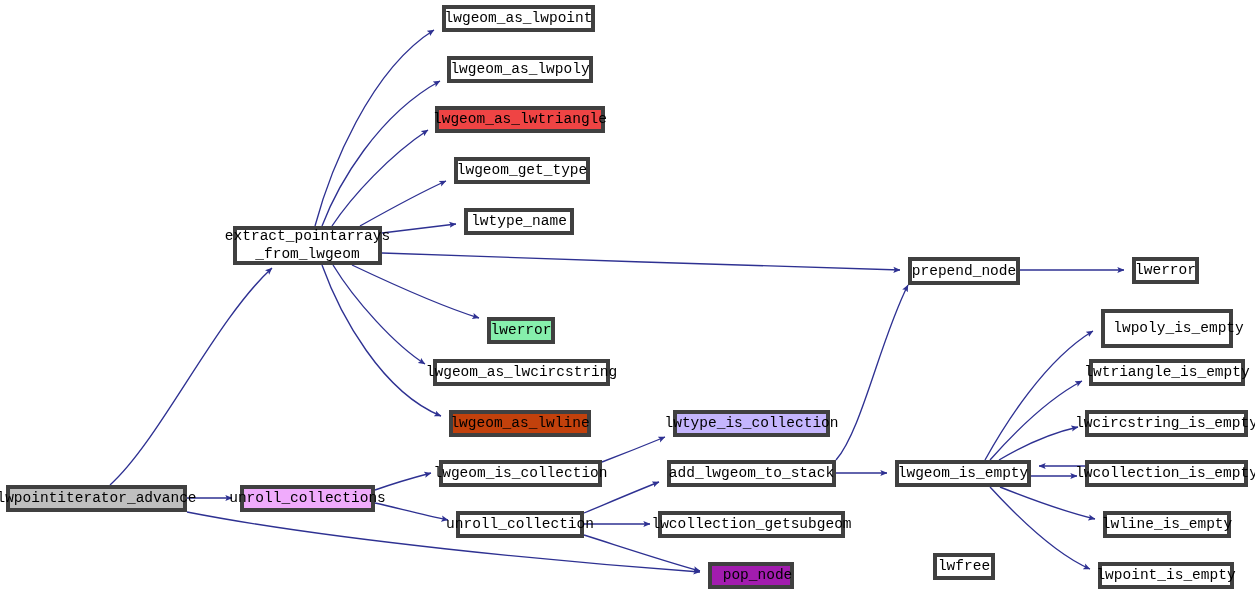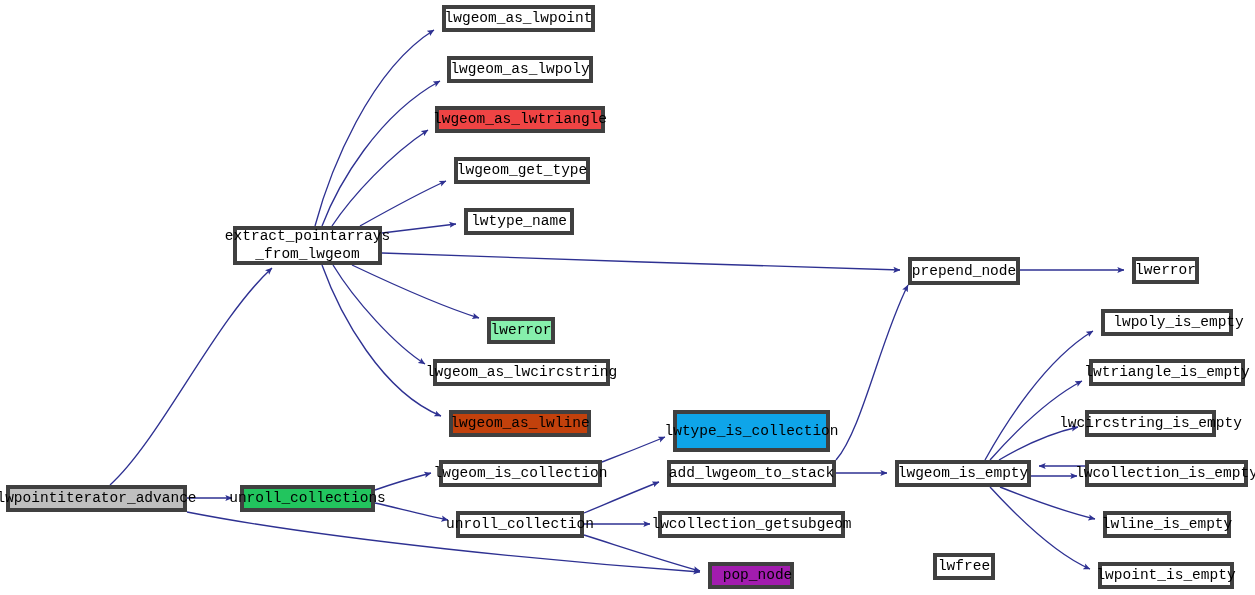--- a/index.html
+++ b/index.html
@@ -72,40 +72,40 @@
         <path d="M 1085,466 L 1039,466" stroke="#2e3192" marker-end="url(#arrow)"></path>
         <path d="M 1000,487 C 1025,497 1062,511 1095,519" stroke="#2e3192" marker-end="url(#arrow)"></path>
         <path d="M 990,487 C 1013,512 1053,553 1090,569" stroke="#2e3192" marker-end="url(#arrow)"></path>
       </g>
   </svg>
 
   <div id="node-layer">
       <div class="node highlight" style="left: 6px; top: 485px; width: 181px; height: 27px; border-color: rgb(64, 64, 64);">lwpointiterator_advance</div>
       <div class="node two-line" style="left: 233px; top: 226px; width: 149px; height: 39px; border-color: rgb(64, 64, 64); background: rgb(255, 255, 255);">extract_pointarrays
 _from_lwgeom</div>
-      <div class="node" style="left: 240px; top: 485px; width: 135px; height: 27px; border-color: rgb(64, 64, 64); background: #22c55e;">unroll_collections</div>
+      <div class="node" style="left: 240px; top: 485px; width: 135px; height: 27px; border-color: rgb(64, 64, 64); background: #f0abfc;">unroll_collections</div>
       <div class="node" style="left: 442px; top: 5px; width: 153px; height: 27px; border-color: rgb(64, 64, 64); background: rgb(255, 255, 255);">lwgeom_as_lwpoint</div>
       <div class="node" style="left: 447px; top: 56px; width: 146px; height: 27px; border-color: rgb(64, 64, 64); background: rgb(255, 255, 255);">lwgeom_as_lwpoly</div>
       <div class="node" style="left: 435px; top: 106px; width: 170px; height: 27px; border-color: rgb(64, 64, 64); background: #ef4444;">lwgeom_as_lwtriangle</div>
       <div class="node" style="left: 454px; top: 157px; width: 136px; height: 27px; border-color: rgb(64, 64, 64); background: rgb(255, 255, 255);">lwgeom_get_type</div>
       <div class="node" style="left: 464px; top: 208px; width: 110px; height: 27px; border-color: rgb(64, 64, 64); background: rgb(255, 255, 255); text-align: center;">lwtype_name</div>
       <div class="node" style="left: 487px; top: 317px; width: 68px; height: 27px; border-color: rgb(64, 64, 64); background: #86efac;">lwerror</div>
       <div class="node" style="left: 433px; top: 359px; width: 177px; height: 27px; border-color: rgb(64, 64, 64); background: rgb(255, 255, 255);">lwgeom_as_lwcircstring</div>
       <div class="node" style="left: 449px; top: 410px; width: 142px; height: 27px; border-color: rgb(64, 64, 64); background: #c2410c;">lwgeom_as_lwline</div>
-      <div class="node" style="left: 673px; top: 410px; width: 157px; height: 42px; border-color: rgb(64, 64, 64); background: #0ea5e9;">lwtype_is_collection</div>
+      <div class="node" style="left: 673px; top: 410px; width: 157px; height: 27px; border-color: rgb(64, 64, 64); background: #c4b5fd;">lwtype_is_collection</div>
       <div class="node" style="left: 439px; top: 460px; width: 163px; height: 27px; border-color: rgb(64, 64, 64); background: rgb(255, 255, 255);">lwgeom_is_collection</div>
       <div class="node" style="left: 667px; top: 460px; width: 169px; height: 27px; border-color: rgb(64, 64, 64); background: rgb(255, 255, 255);">add_lwgeom_to_stack</div>
       <div class="node" style="left: 456px; top: 511px; width: 128px; height: 27px; border-color: rgb(64, 64, 64); background: rgb(255, 255, 255);">unroll_collection</div>
       <div class="node" style="left: 658px; top: 511px; width: 187px; height: 27px; border-color: rgb(64, 64, 64); background: rgb(255, 255, 255);">lwcollection_getsubgeom</div>
       <div class="node" style="left: 708px; top: 562px; width: 86px; height: 27px; border-color: rgb(64, 64, 64); background: #a21caf; padding-left: 13px;">pop_node</div>
       <div class="node" style="left: 933px; top: 553px; width: 62px; height: 27px; border-color: rgb(64, 64, 64); background: rgb(255, 255, 255);">lwfree</div>
       <div class="node" style="left: 908px; top: 257px; width: 112px; height: 28px; border-color: rgb(64, 64, 64); background: rgb(255, 255, 255);">prepend_node</div>
       <div class="node" style="left: 1132px; top: 257px; width: 67px; height: 27px; border-color: rgb(64, 64, 64); background: rgb(255, 255, 255);">lwerror</div>
       <div class="node" style="left: 895px; top: 460px; width: 136px; height: 27px; border-color: rgb(64, 64, 64); background: rgb(255, 255, 255);">lwgeom_is_empty</div>
-      <div class="node" style="left: 1101px; top: 309px; width: 132px; height: 27px; border-color: rgb(64, 64, 64); background: rgb(255, 255, 255); padding-left: 23px;">lwpoly_is_empty</div>
+      <div class="node" style="left: 1101px; top: 309px; width: 132px; height: 39px; border-color: rgb(64, 64, 64); background: rgb(255, 255, 255); padding-left: 23px;">lwpoly_is_empty</div>
       <div class="node" style="left: 1089px; top: 359px; width: 156px; height: 27px; border-color: rgb(64, 64, 64); background: rgb(255, 255, 255);">lwtriangle_is_empty</div>
-      <div class="node" style="left: 1085px; top: 410px; width: 131px; height: 27px; border-color: rgb(64, 64, 64); background: rgb(255, 255, 255);">lwcircstring_is_empty</div>
+      <div class="node" style="left: 1085px; top: 410px; width: 163px; height: 27px; border-color: rgb(64, 64, 64); background: rgb(255, 255, 255);">lwcircstring_is_empty</div>
       <div class="node" style="left: 1085px; top: 460px; width: 163px; height: 27px; border-color: rgb(64, 64, 64); background: rgb(255, 255, 255);">lwcollection_is_empty</div>
       <div class="node" style="left: 1103px; top: 511px; width: 128px; height: 27px; border-color: rgb(64, 64, 64); background: rgb(255, 255, 255);">lwline_is_empty</div>
       <div class="node" style="left: 1098px; top: 562px; width: 136px; height: 27px; border-color: rgb(64, 64, 64); background: rgb(255, 255, 255);">lwpoint_is_empty</div>
     </div>
 
 </div>
 
 </body></html>

